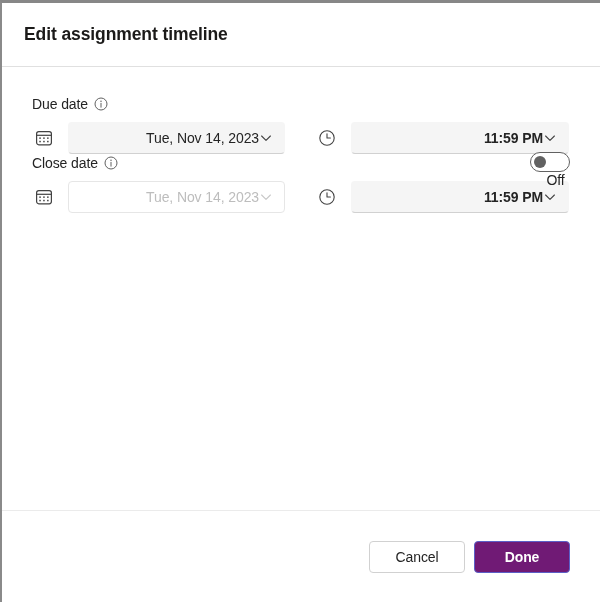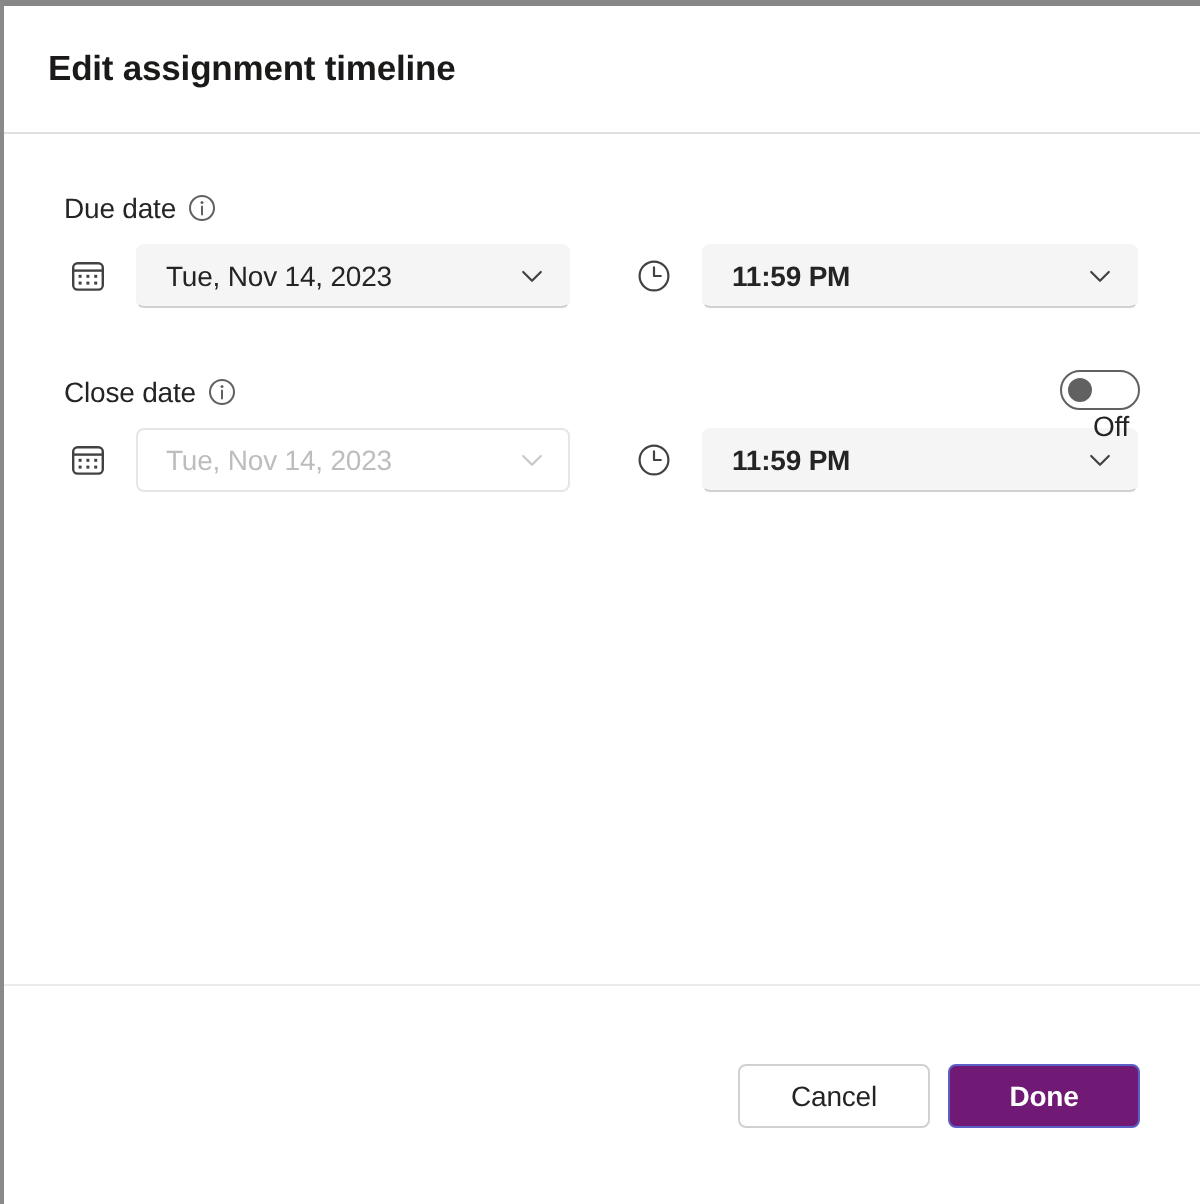--- a/index.html
+++ b/index.html
@@ -46,21 +46,21 @@
 
   
   .dialog-body {
     flex: 1 1 auto;
     padding: 28px 30px 0 30px;
     box-sizing: border-box;
     position: relative;
   }
 
   .field-group { position: relative; }
-  .field-group + .field-group { margin-top: 33px; }
+  .field-group + .field-group { }
 
   .label-row {
     display: flex;
     align-items: center;
     height: 18px;
     margin-bottom: 9px;
     text-align: center;
   }
   .field-label {
     font-size: 14px;
@@ -74,20 +74,21 @@
     display: inline-flex;
     align-items: center;
     justify-content: center;
     color: #616161;
   }
   .info-icon svg { display: block; }
 
   .controls-row {
     display: flex;
     align-items: center;
+    text-align: right;
   }
 
   .glyph-icon {
     width: 24px;
     height: 24px;
     display: inline-flex;
     align-items: center;
     justify-content: center;
     color: #424242;
     flex: 0 0 auto;
@@ -179,21 +180,21 @@
     margin-top: 33px;
     font-size: 14px;
     color: #242424;
     letter-spacing: -0.1px;
     line-height: 20px;
   }
 
   
   .dialog-footer {
     flex: 0 0 auto;
-    height: 110px;
+    height: 92px;
     box-sizing: border-box;
     padding: 4px 30px;
     border-top: 1px solid #ebebeb;
     display: flex;
     align-items: center;
     justify-content: flex-end;
     gap: 9px;
   }
   .btn {
     height: 32px;

